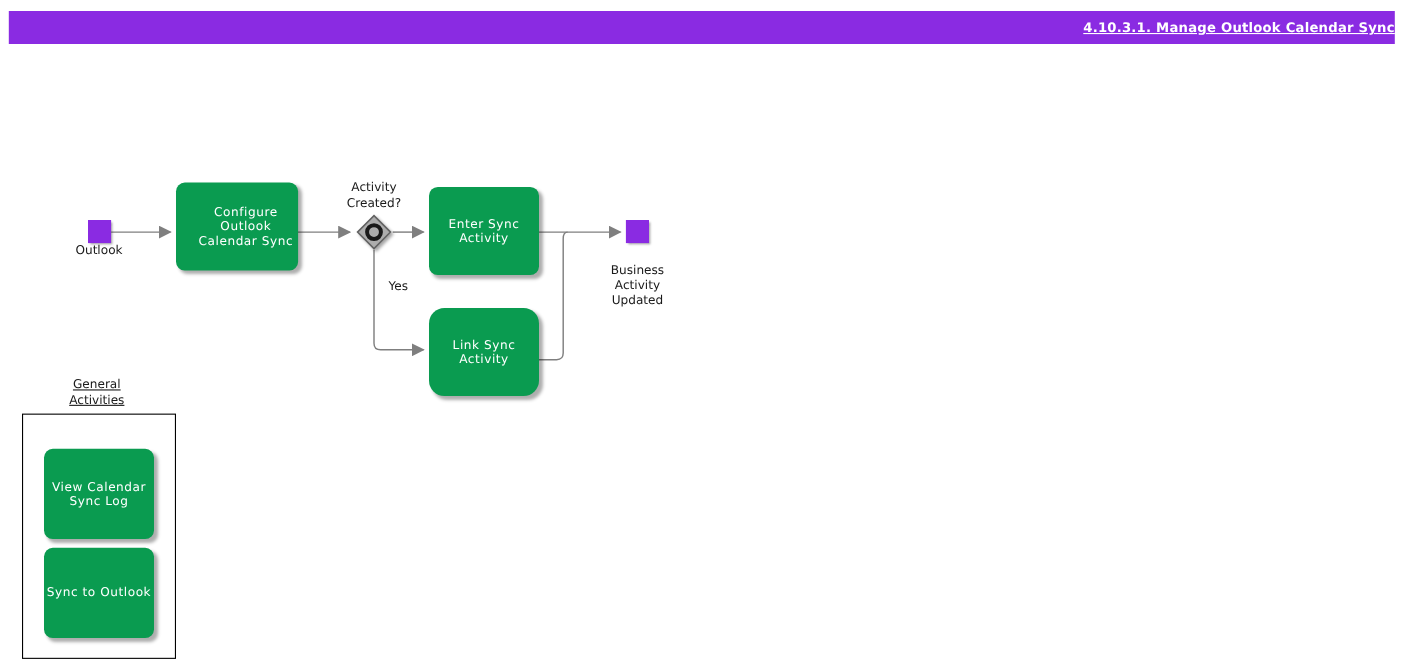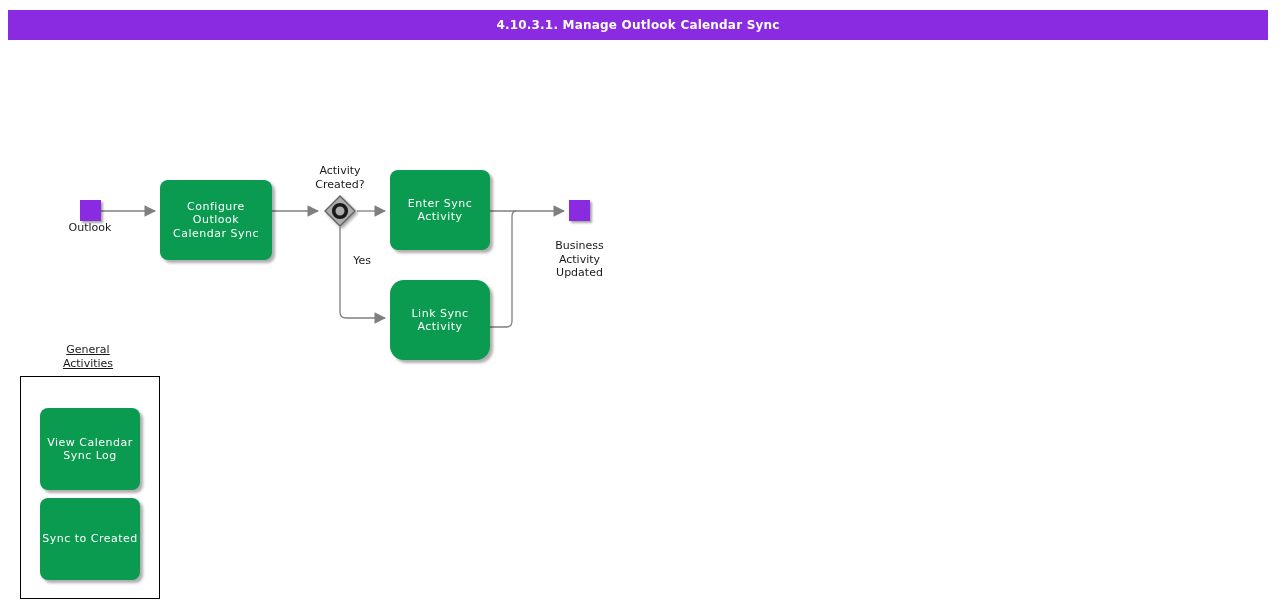--- a/index.html
+++ b/index.html
@@ -18,22 +18,23 @@
   .titlebar {
     position: absolute;
     left: 8px; top: 10px;
     width: 1260px; height: 30px;
     background: var(--accent-purple, #8A2BE2);
     color: var(--title-text, #ffffff);
     font-size: 12px;
     font-weight: bold;
     display: flex;
     align-items: center;
-    justify-content: center;
+    justify-content: flex-end;
     letter-spacing: 0.2px;
+    text-decoration: underline;
   }
   .connectors {
     position: absolute;
     left: 0; top: 0;
     width: 1280px; height: 610px;
     pointer-events: none;
   }
   .pbox {
     position: absolute;
     background: var(--process-green, #0A9B50);
@@ -101,21 +102,21 @@
       <line x1="357" y1="211" x2="385" y2="211" marker-end="url(#arrow)"></line>
       <line x1="490" y1="211" x2="564" y2="211" marker-end="url(#arrow)"></line>
       <path d="M340,227 V312 Q340,318 346,318 H385" marker-end="url(#arrow)"></path>
       <path d="M490,327 H506 Q512,327 512,321 V217 Q512,211 516,211"></path>
     </g>
   </svg>
 
   <div class="event-square" style="left:80px; top:200px;"></div>
   <div class="label" style="left:55px; top:221px; width:70px;">Outlook</div>
 
-  <div class="pbox" style="left:160px; top:180px; width:112px; height:80px;">Configure
+  <div class="pbox" style="left:160px; top:166px; width:95px; height:80px;padding-left:16px;">Configure
 Outlook
 Calendar Sync</div>
 
   <div class="label" style="left:295px; top:164px; width:90px;">Activity
 Created?</div>
   <div class="diamond-wrap">
     <svg width="44" height="44" viewBox="0 0 44 44" xmlns="http://www.w3.org/2000/svg">
       <polygon points="22,7 37,22 22,37 7,22" style="fill: var(--decision-fill, #ADADAD); stroke: var(--decision-border, #636363); stroke-width:1.4;"></polygon>
       <circle cx="22" cy="22" r="6.3" style="fill: none; stroke: var(--decision-ring, #1A1A1A); stroke-width:3.6;"></circle>
     </svg>
@@ -131,15 +132,15 @@
   <div class="event-square" style="left:569px; top:200px;"></div>
   <div class="label" style="left:539px; top:205px; width:81px;margin-top:34px;">Business
 Activity
 Updated</div>
 
   <div class="label" style="left:48px; top:343px; width:80px;text-decoration:underline;">General
 Activities</div>
   <div class="group-rect"></div>
   <div class="pbox" style="left:40px; top:408px; width:100px; height:82px;">View Calendar
 Sync Log</div>
-  <div class="pbox" style="left:40px; top:498px; width:100px; height:82px;">Sync to Created</div>
+  <div class="pbox" style="left:40px; top:498px; width:100px; height:82px;">Sync to Outlook</div>
 
 </div>
 
 </body></html>

